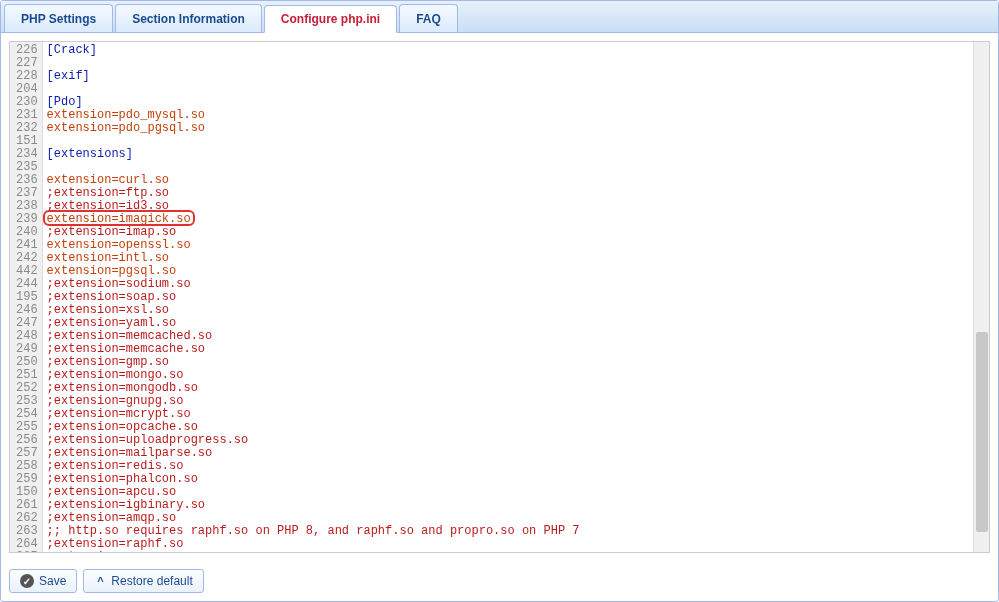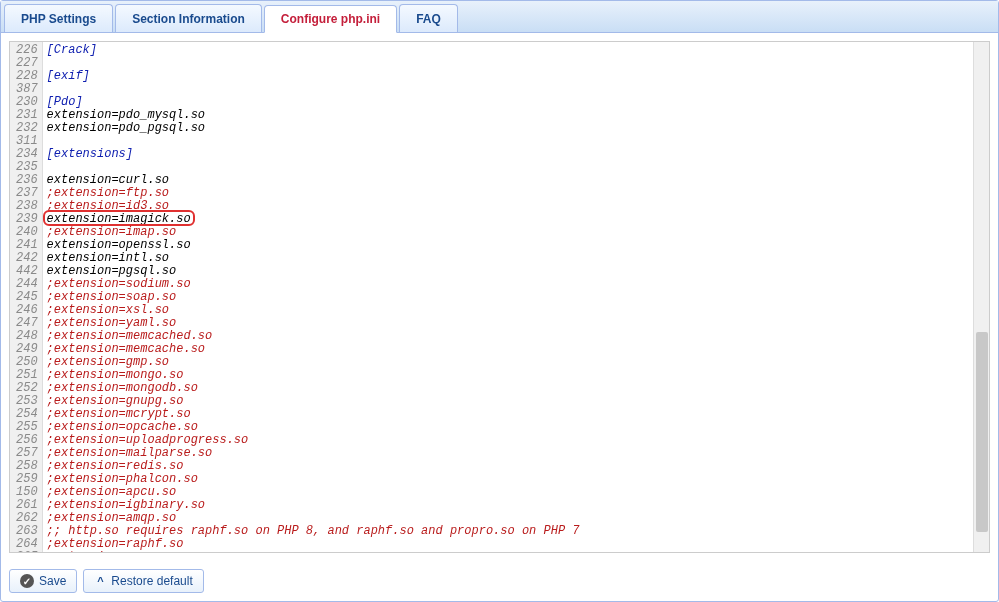--- a/index.html
+++ b/index.html
@@ -45,21 +45,20 @@
   top: 1px;
   border-bottom: 1px solid #fff;
 }
 
 .editor-area {
   flex: 1;
   padding: 8px;
   overflow: hidden;
   display: flex;
   flex-direction: column;
-  font-style: italic;
 }
 
 .editor-wrapper {
   flex: 1;
   border: 1px solid #ccc;
   display: flex;
   overflow: hidden;
   position: relative;
 }
 
@@ -82,21 +81,21 @@
   line-height: 13px;
   padding: 2px 0 2px 4px;
   white-space: pre;
   overflow: auto;
   position: relative;
 }
 
 .line { height: 13px; }
 
 .section { color: #1020b0; }
-.key { color: #000000; }
+.key { color: #c2410c; }
 .commented { color: #b91c1c; }
 
 .highlight-box {
   position: absolute;
   border: 2px solid #e03030;
   border-radius: 6px;
   pointer-events: none;
 }
 
 .scrollbar-v {
@@ -172,37 +171,37 @@
         <span>FAQ</span>
       </div>
     </div>
 
   <div class="editor-area">
     <div class="editor-wrapper">
       <div class="gutter" id="gutter">
           <div class="line">226</div>
           <div class="line">227</div>
           <div class="line">228</div>
-          <div class="line">387</div>
+          <div class="line">204</div>
           <div class="line">230</div>
           <div class="line">231</div>
           <div class="line">232</div>
-          <div class="line">311</div>
+          <div class="line">151</div>
           <div class="line">234</div>
           <div class="line">235</div>
           <div class="line">236</div>
           <div class="line">237</div>
           <div class="line">238</div>
           <div class="line">239</div>
           <div class="line">240</div>
           <div class="line">241</div>
           <div class="line">242</div>
           <div class="line">442</div>
           <div class="line">244</div>
-          <div class="line">245</div>
+          <div class="line">195</div>
           <div class="line">246</div>
           <div class="line">247</div>
           <div class="line">248</div>
           <div class="line">249</div>
           <div class="line">250</div>
           <div class="line">251</div>
           <div class="line">252</div>
           <div class="line">253</div>
           <div class="line">254</div>
           <div class="line">255</div>

